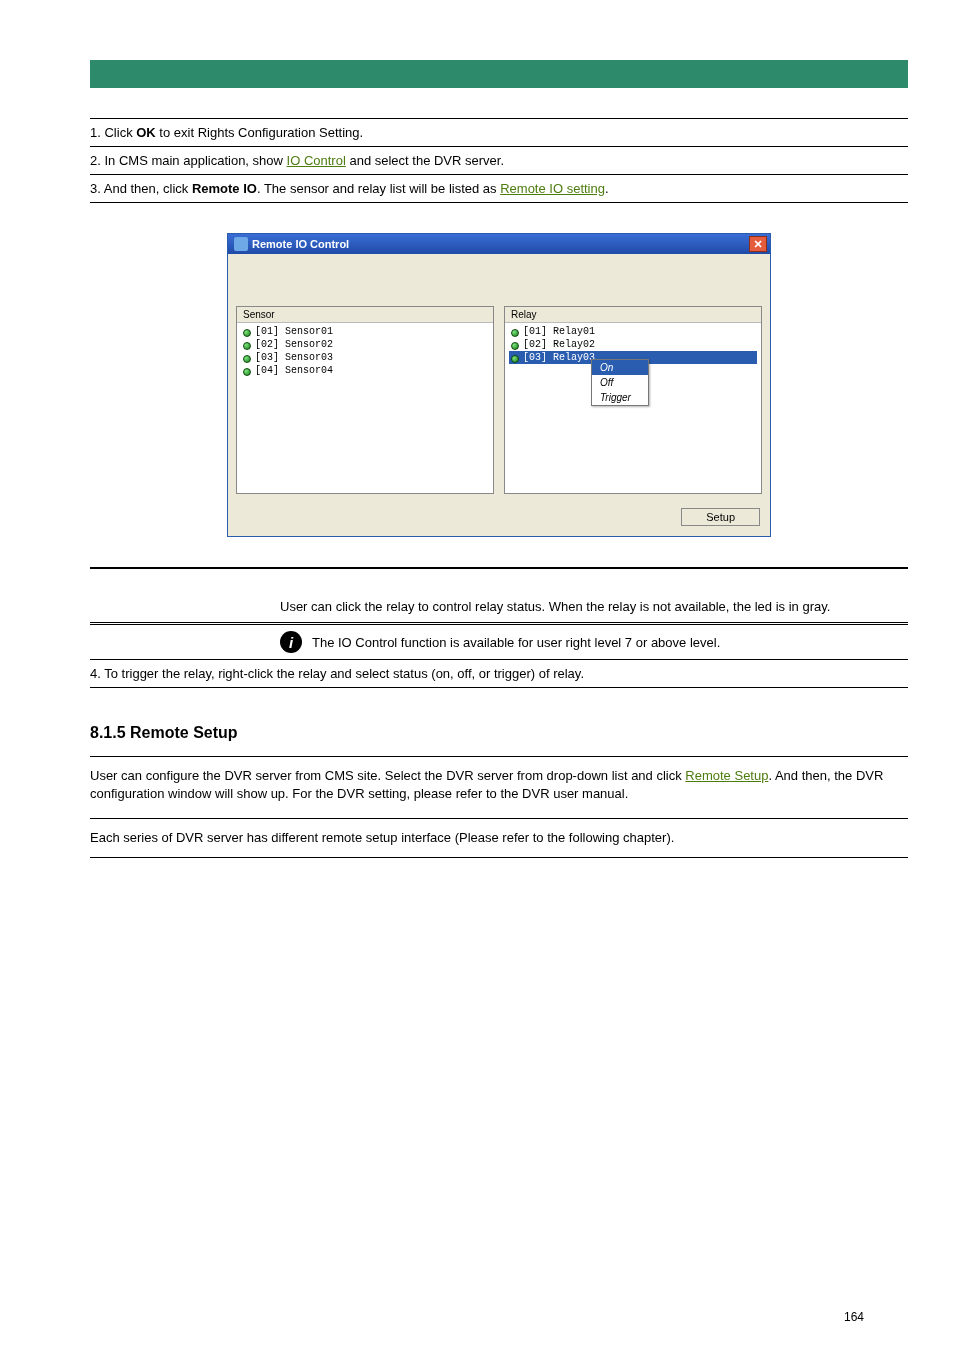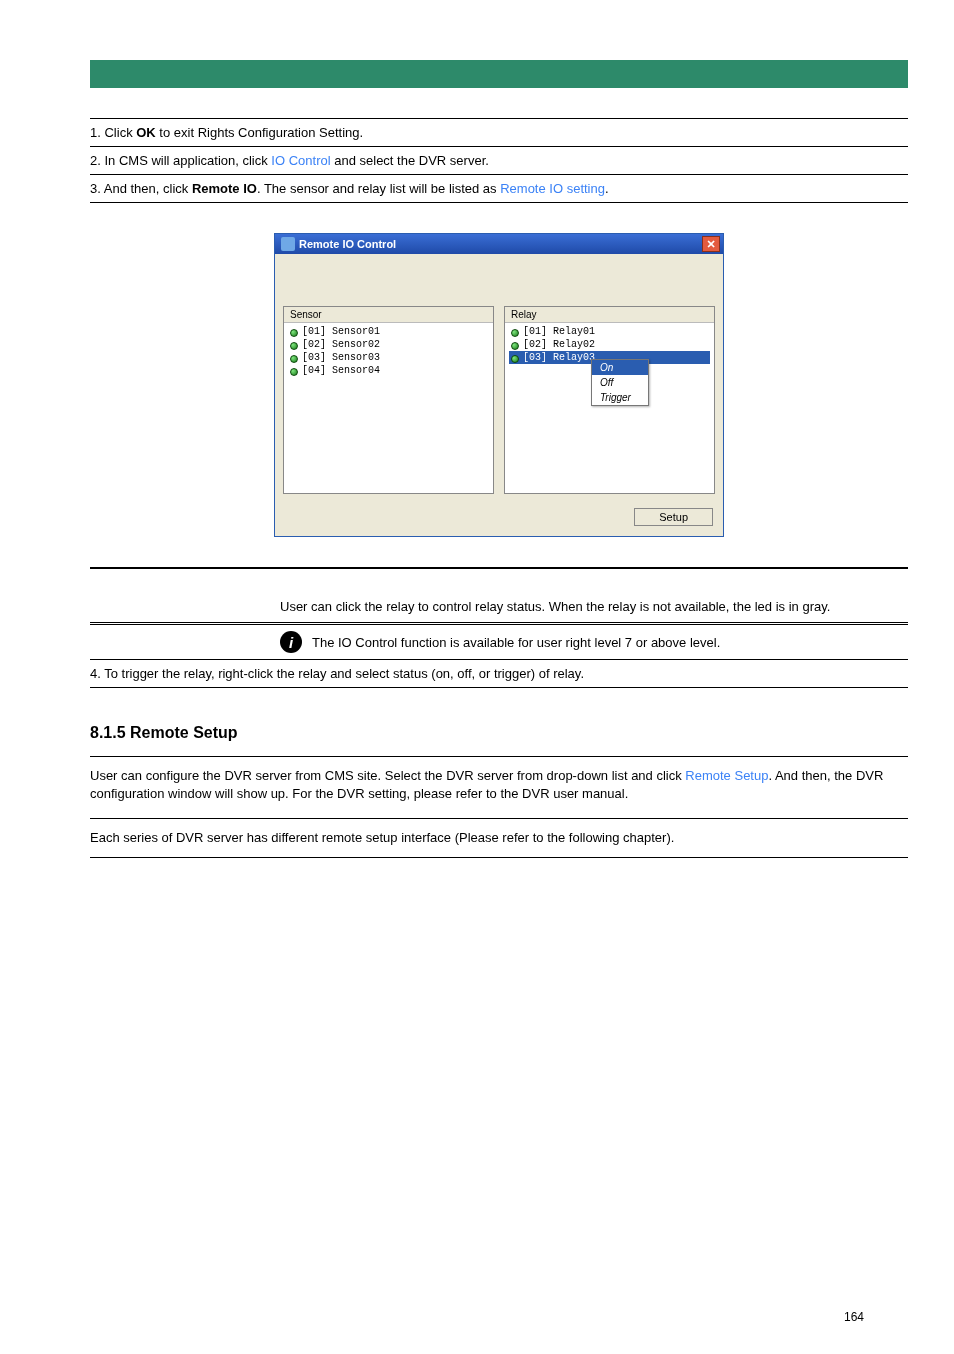--- a/index.html
+++ b/index.html
@@ -19,30 +19,30 @@
     background: #2d8a6a;
     height: 28px;
     margin-bottom: 30px;
   }
   .step-line {
     border-top: 1px solid #000;
     padding: 6px 0;
     font-size: 13px;
   }
   .step-line.last { border-bottom: 1px solid #000; }
-  .link { color: #3b82f6; }
+  .link { color: #4d7c0f; text-decoration: underline; }
   .bold { font-weight: bold; }
   .screenshot-wrap {
     display: flex;
     justify-content: center;
     padding: 30px 0;
     border-bottom: 1px solid #000;
   }
   .win {
-    width: 450px;
+    width: 544px;
     border: 1px solid #2a5db0;
     font-family: Tahoma, Arial, sans-serif;
     font-size: 10px;
     background: #ece9d8;
   }
   .titlebar {
     background: linear-gradient(#3a6ed5, #1f4aa8);
     color: #fff;
     display: flex;
     align-items: center;
@@ -145,21 +145,21 @@
 
 <div class="page">
   <div class="green-bar"></div>
 
   <div class="step-line">
     <span>1.</span>
     <span>Click </span><span class="bold">OK</span><span> to exit Rights Configuration Setting.</span>
   </div>
   <div class="step-line">
     <span>2.</span>
-    <span>In CMS will application, click </span><span class="link">IO Control</span><span> and select the DVR server.</span>
+    <span>In CMS main application, show </span><span class="link">IO Control</span><span> and select the DVR server.</span>
   </div>
   <div class="step-line last">
     <span>3.</span>
     <span>And then, click </span><span class="bold">Remote IO</span><span>. The sensor and relay list will be listed as </span><span class="link">Remote IO setting</span><span>.</span>
   </div>
 
   <div class="screenshot-wrap">
     <div class="win">
       <div class="titlebar">
         <div class="titlebar-left">

